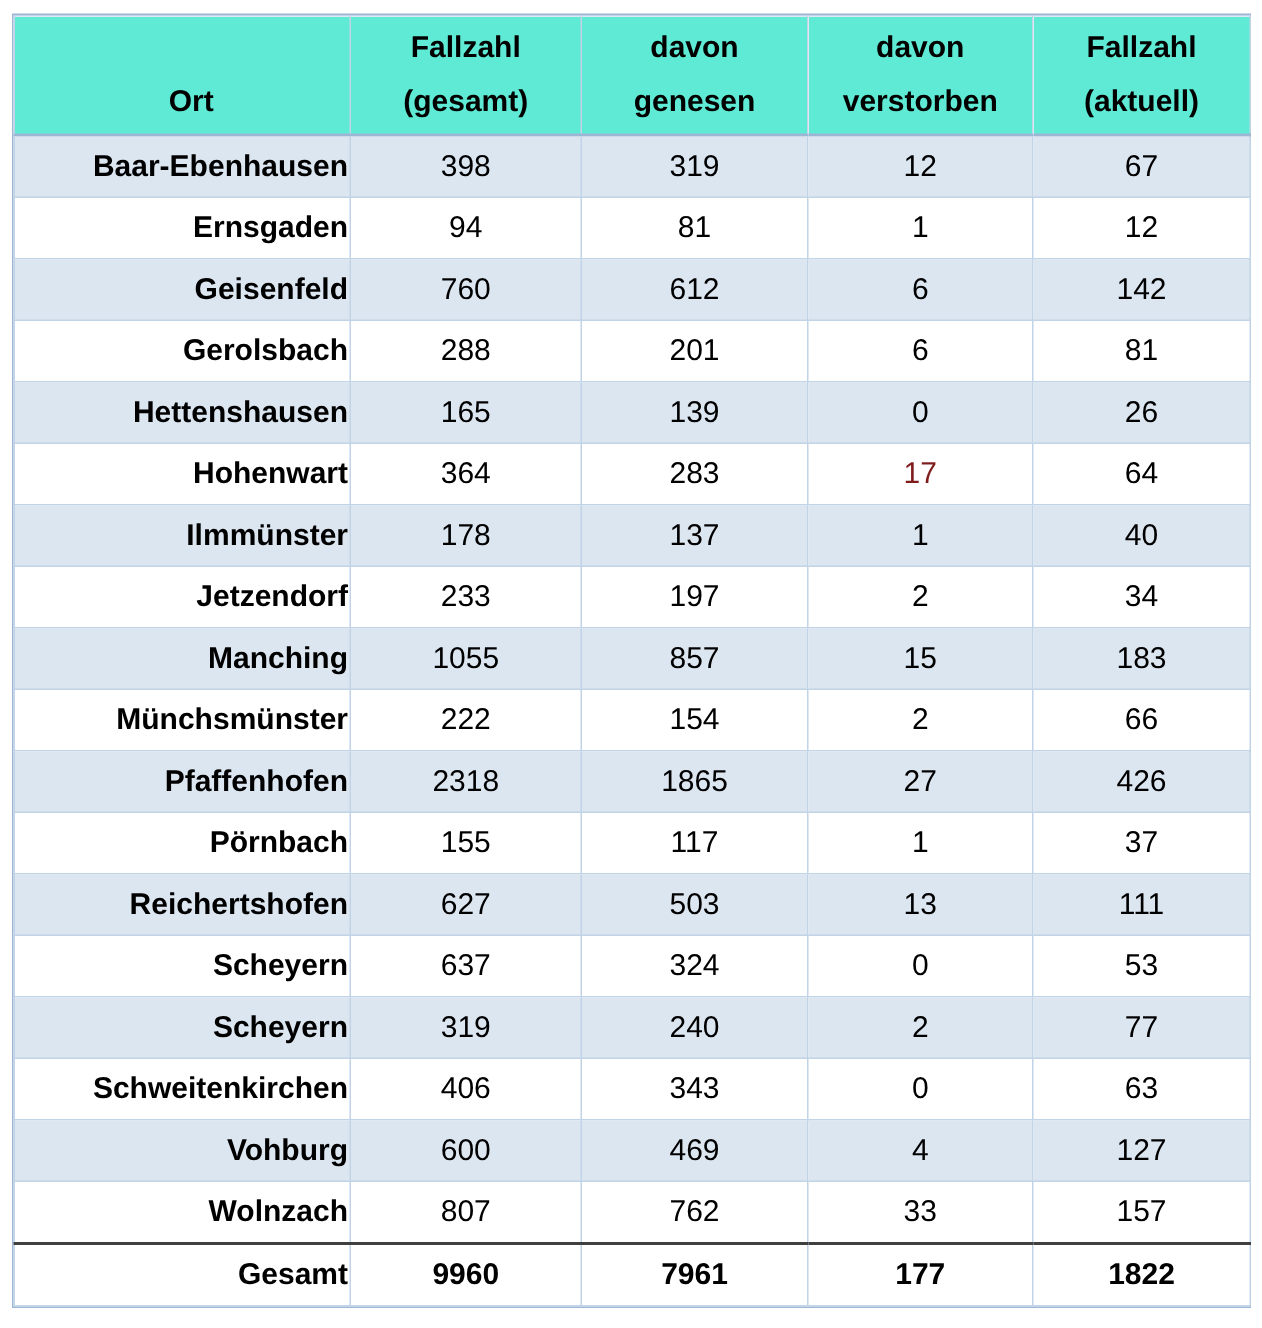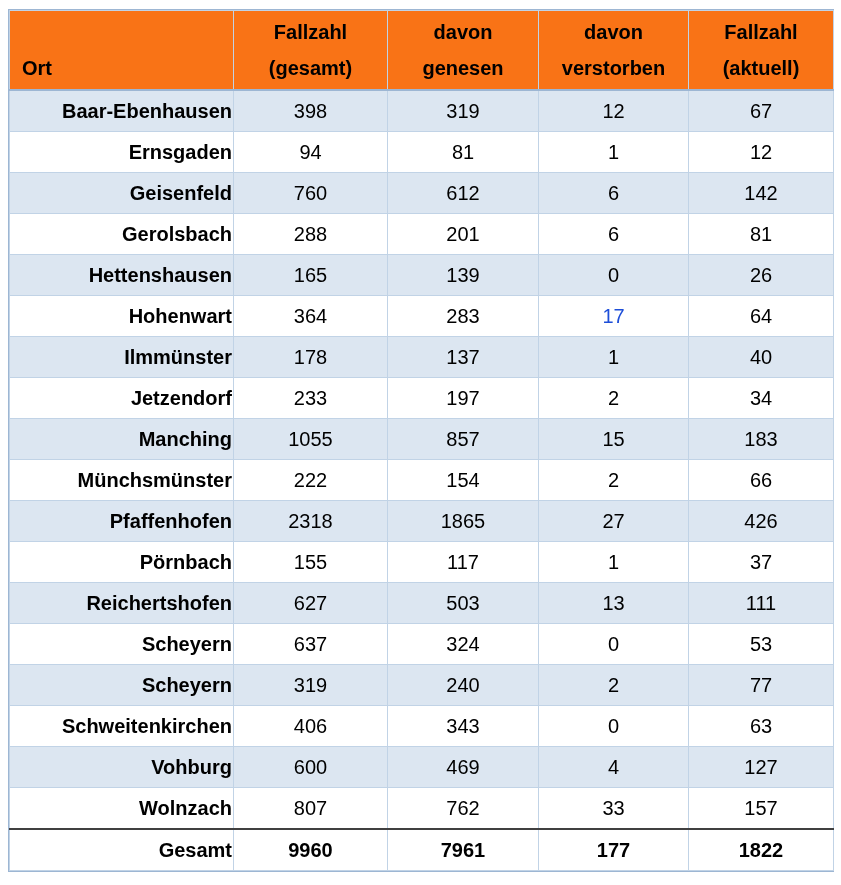--- a/index.html
+++ b/index.html
@@ -26,33 +26,33 @@
   }
   th, td {
     border: 1px solid #c1d3e6;
     font-size: 20px;
     overflow: hidden;
     white-space: nowrap;
   }
   
   thead th {
     height: 78px;
-    background: #f97316;
+    background: #5eead4;
     font-weight: bold;
     text-align: center;
     vertical-align: middle;
     border-bottom: 2px solid #9db6d3;
     padding: 0;
   }
   thead th .hline {
     line-height: 36px;
     height: 36px;
   }
   thead th.col-ort {
-    text-align: left;
+    text-align: center;
     padding-left: 12px;
   }
   
   tbody td {
     height: 38px;
     text-align: center;
     vertical-align: middle;
     font-weight: normal;
     background: transparent;
   }
@@ -61,21 +61,21 @@
     padding-left: 12px;
     font-weight: bold;
   }
   tr.data-row:nth-child(odd) {
     background: #dce6f1;
   }
   tr.data-row:nth-child(even) {
     background: #ffffff;
   }
   td.highlight {
-    color: #1d4ed8;
+    color: #7f1d1d;
   }
   
   tr.total-row {
     background: #ffffff;
   }
   tr.total-row td {
     font-weight: bold;
     border-top: 2px solid #404040;
     height: 38px;
   }

